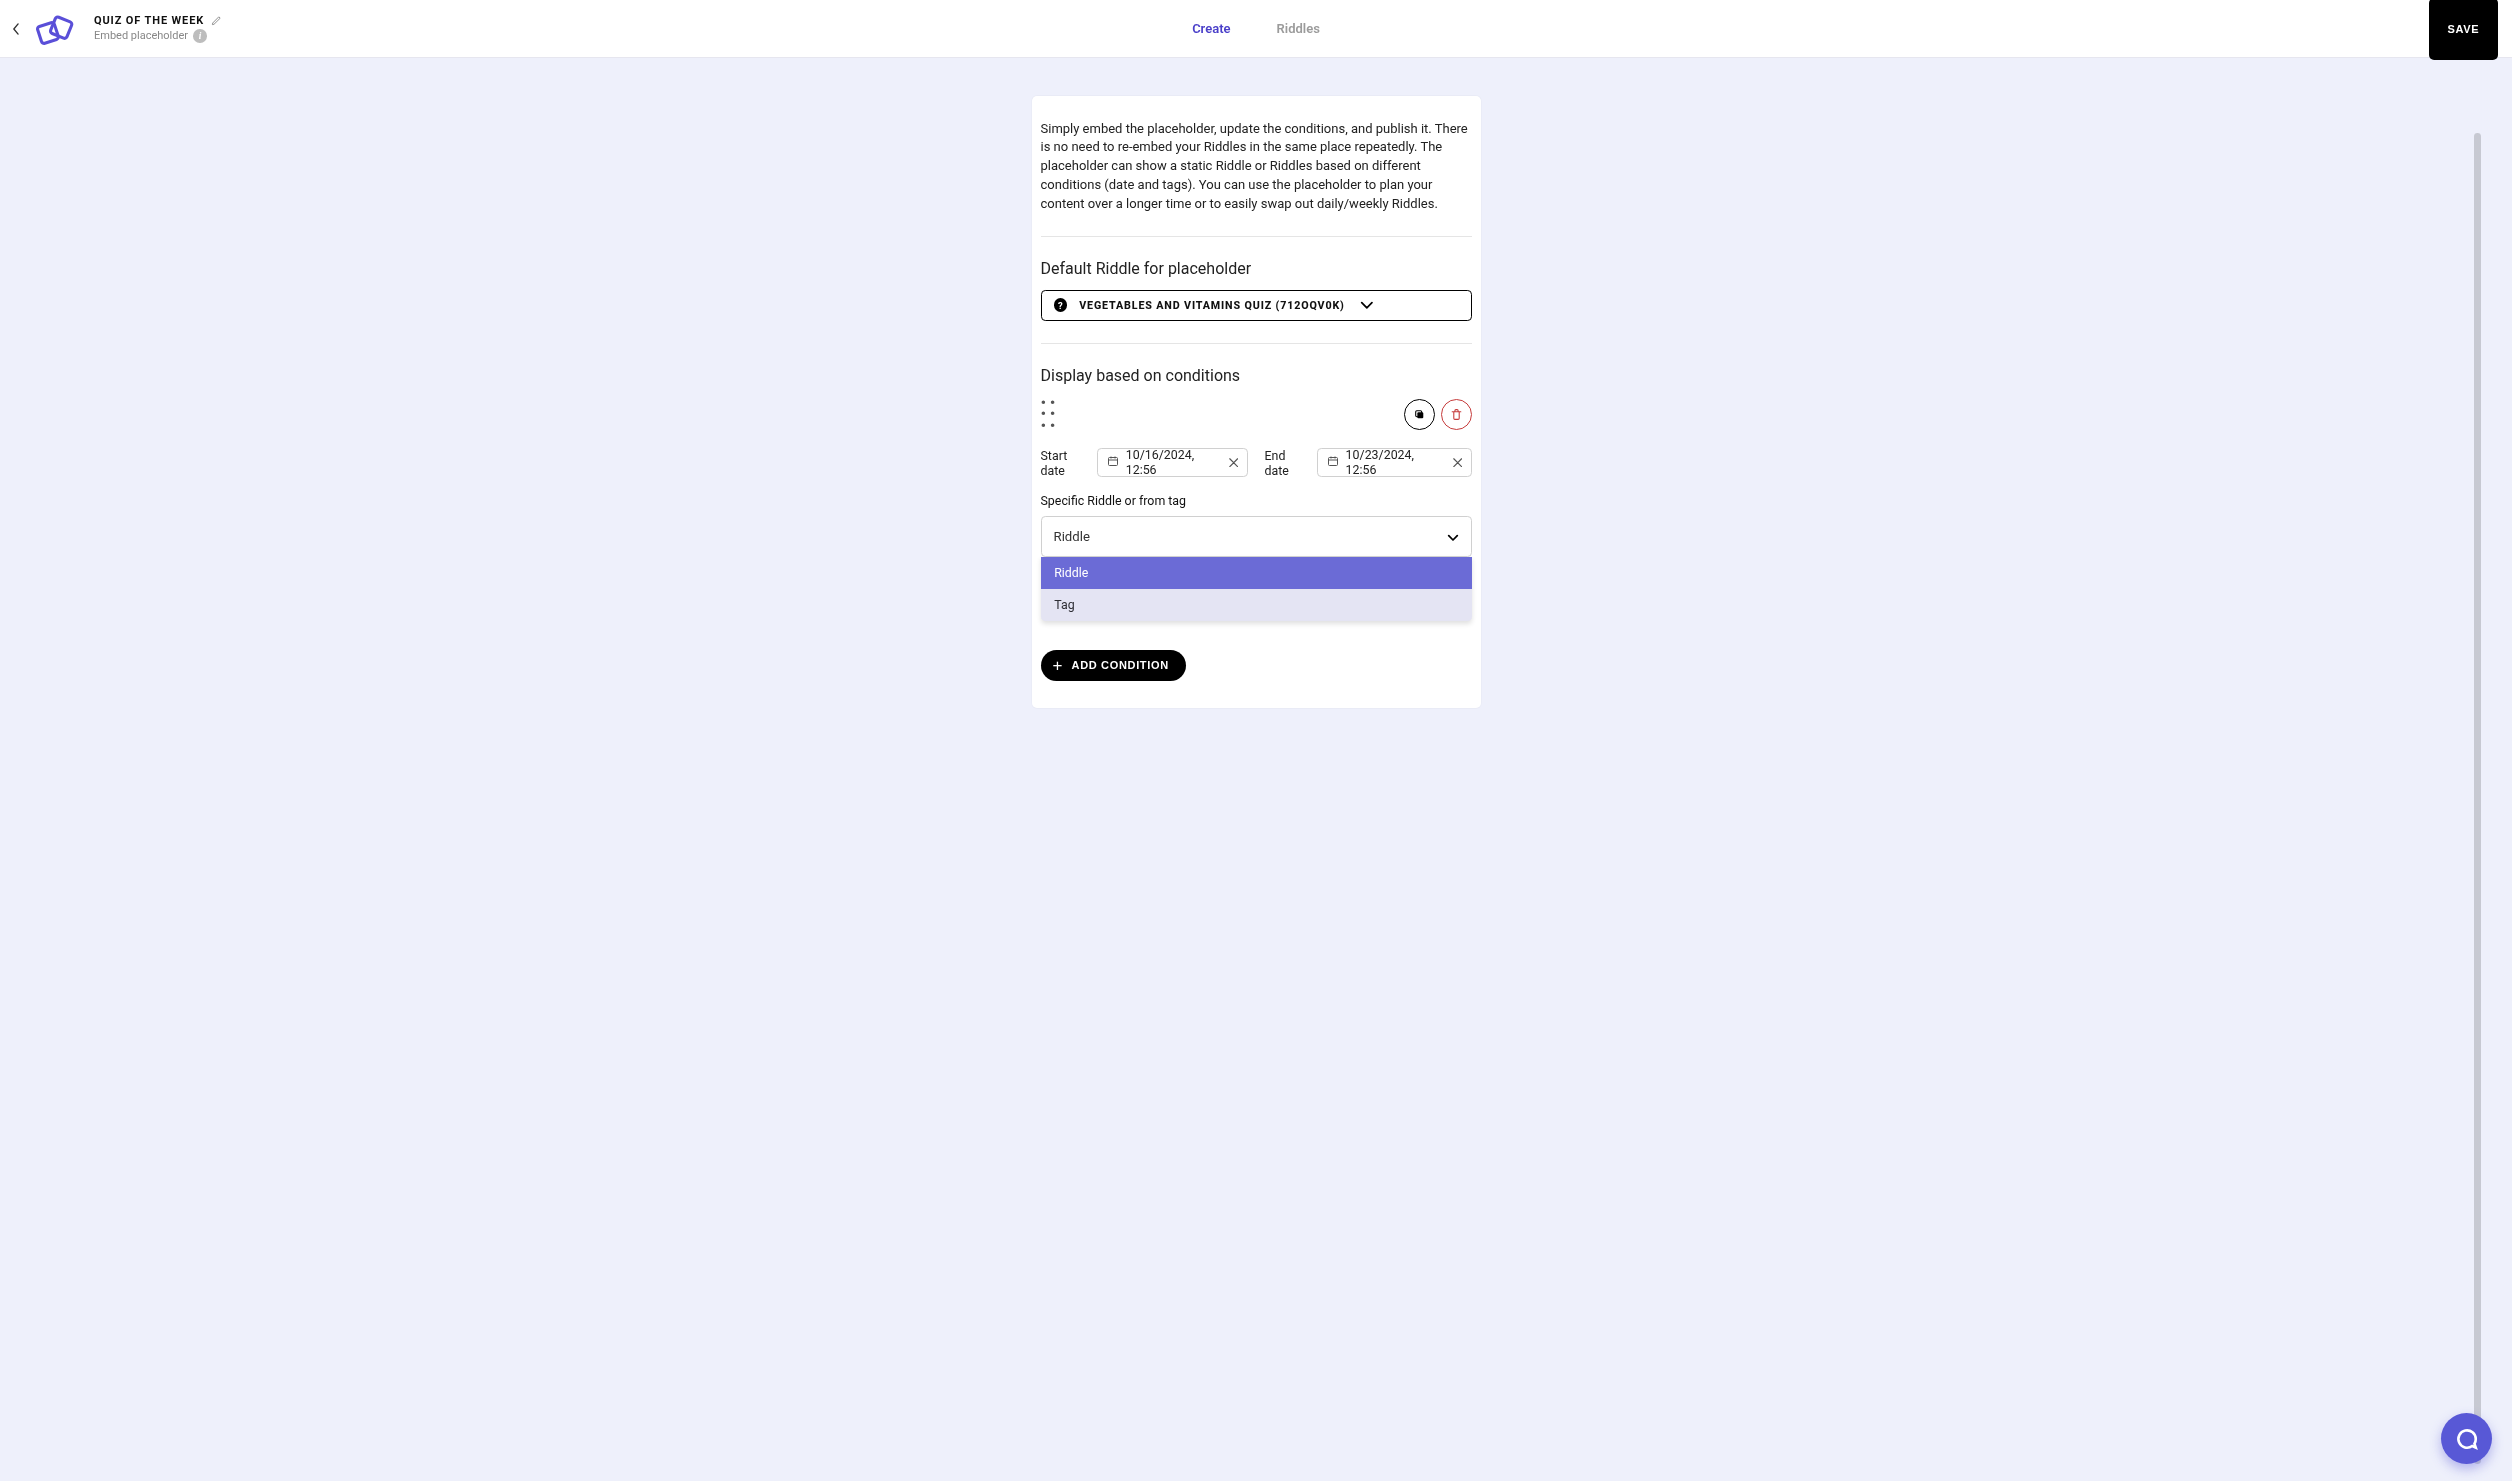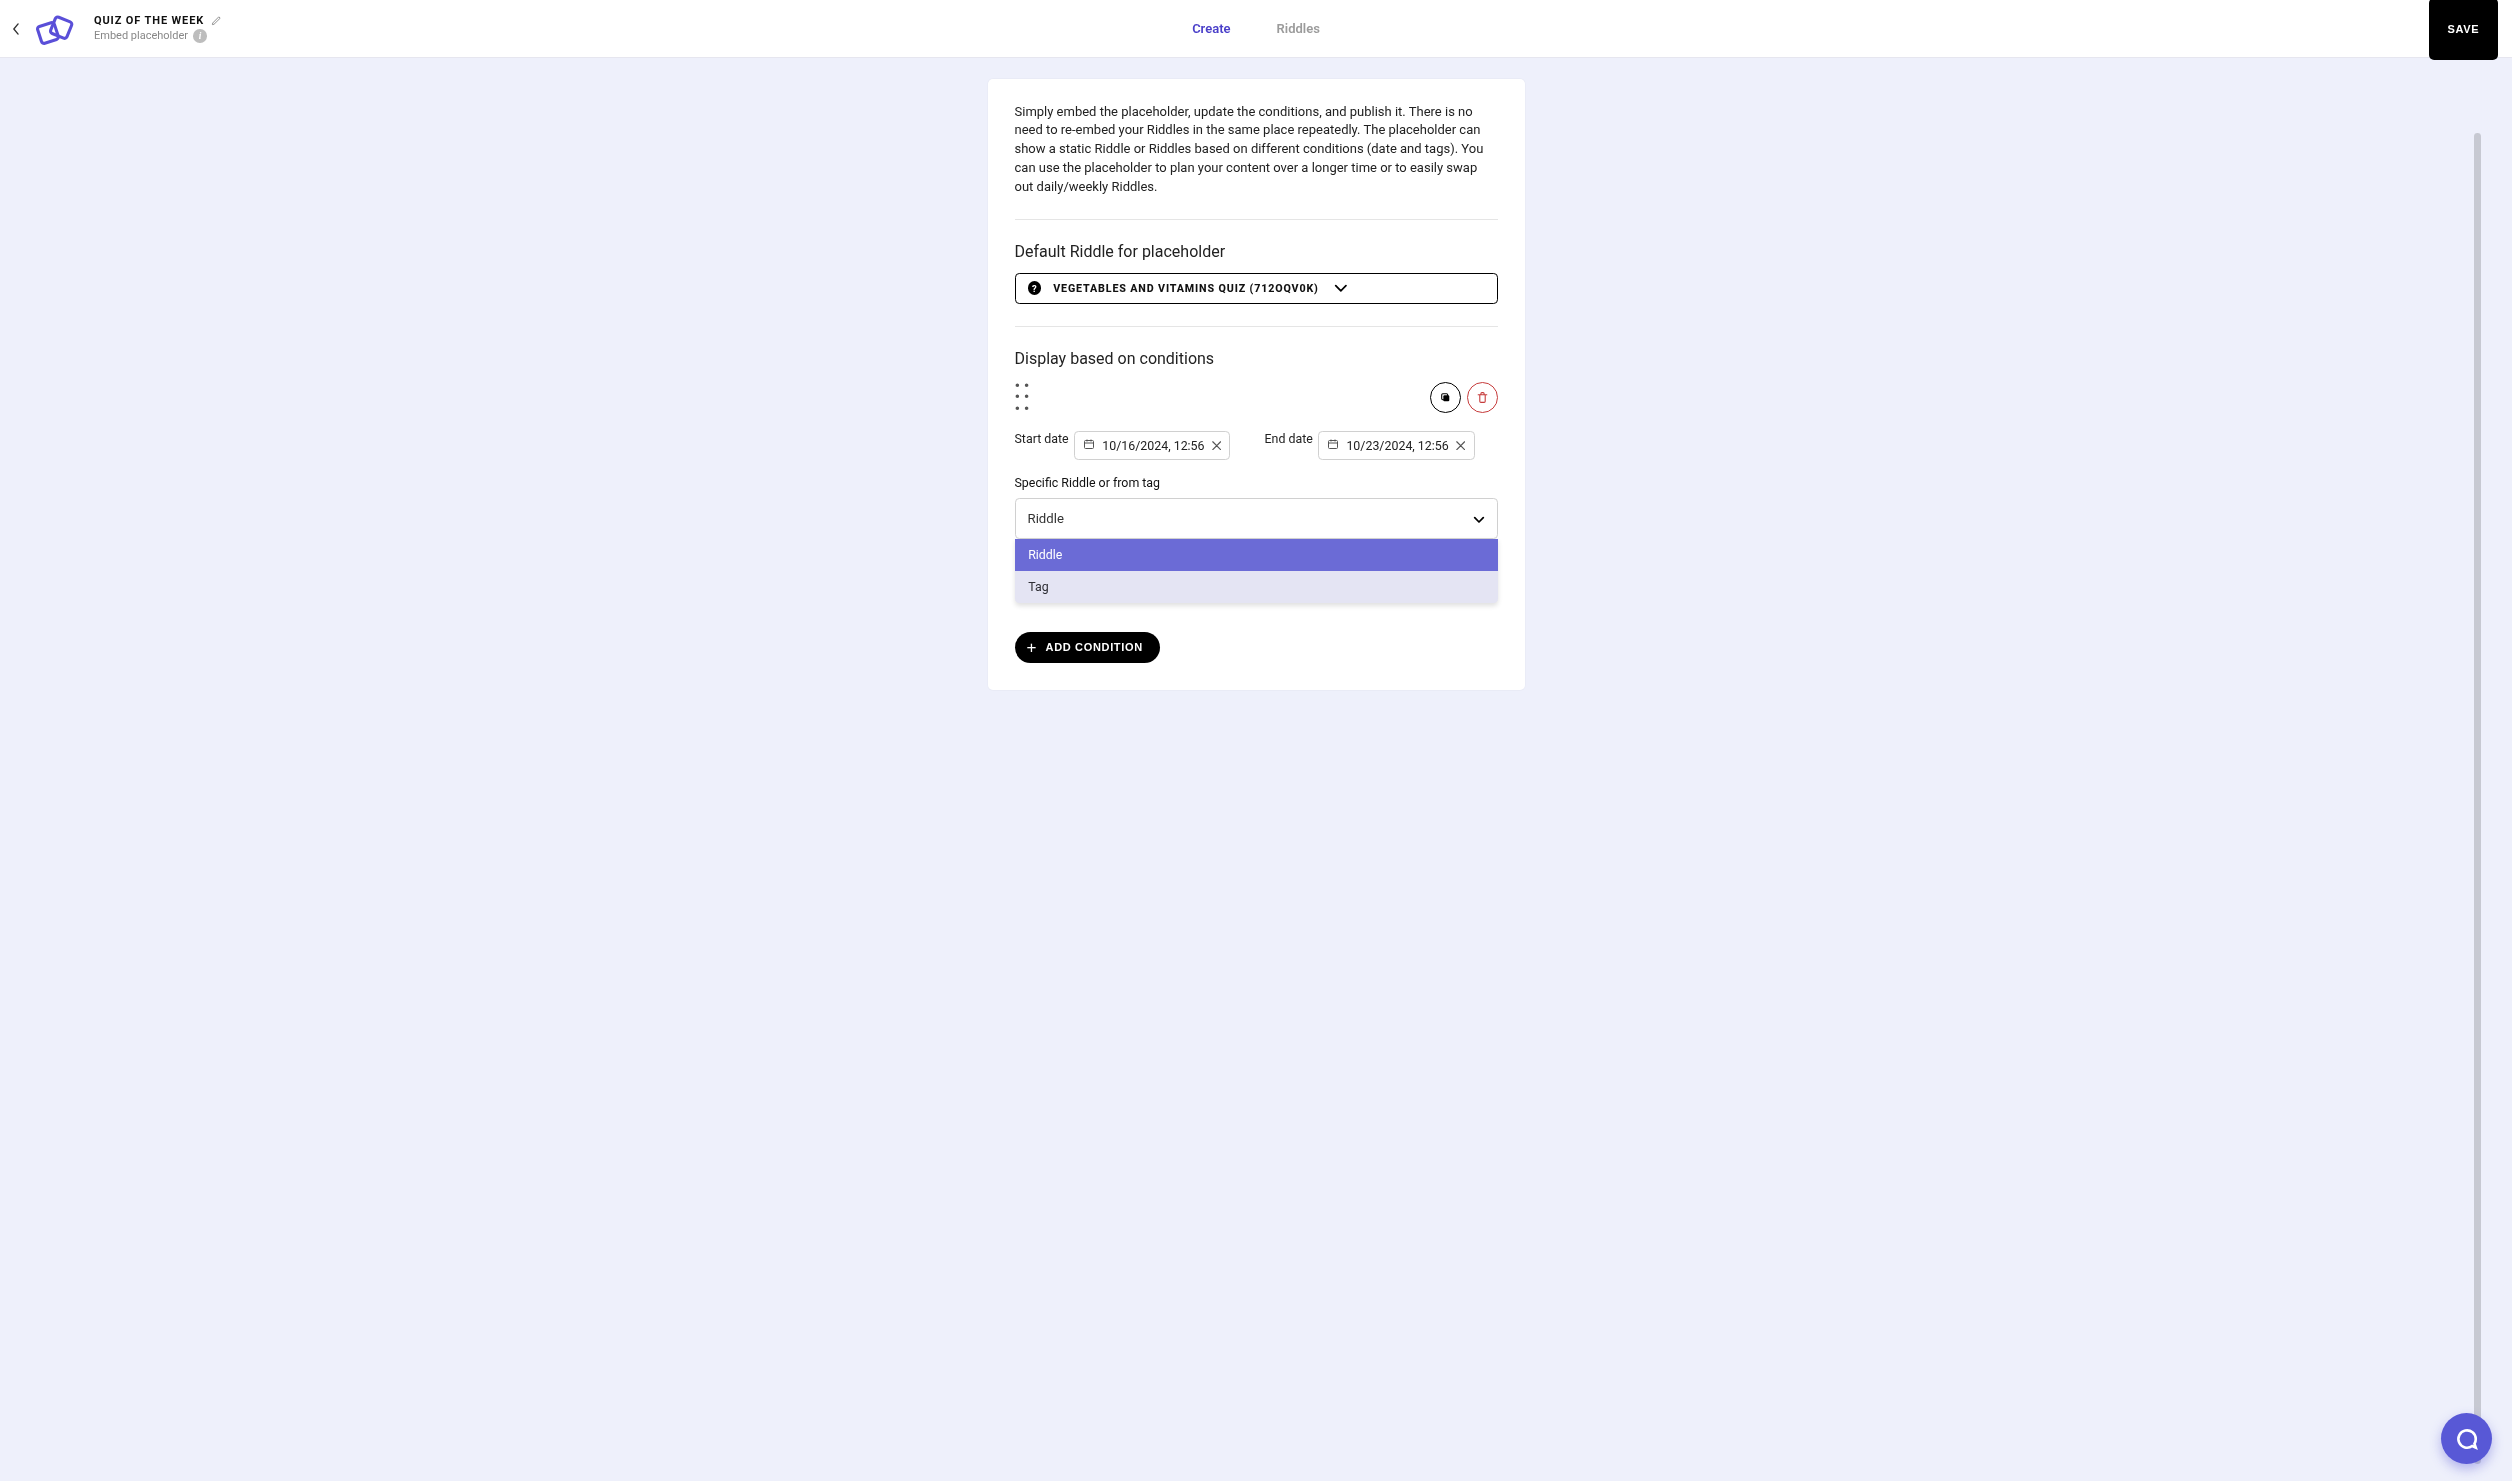--- a/index.html
+++ b/index.html
@@ -63,25 +63,25 @@
   .canvas {
     background:#eef0fb;
     width:100%;
     min-height: calc(100vh - 58px);
     padding: 20.5px 0 34px;
     position:relative;
     overflow:auto;
   }
 
   .panel {
-    width:537px;
-    margin: 0 auto;
+    width:449px;
+    margin: 17px auto;
     background:#fff;
     border-radius:5.1px;
-    padding: 24px 27px 27px;
+    padding: 24px 9px 27px;
     box-shadow: 0 0 0 0.9px rgba(0,0,0,0.02);
   }
 
   .panel p.intro {
     font-size: 13px;
     line-height: 1.45;
     color:#222;
   }
 
   .hr {

